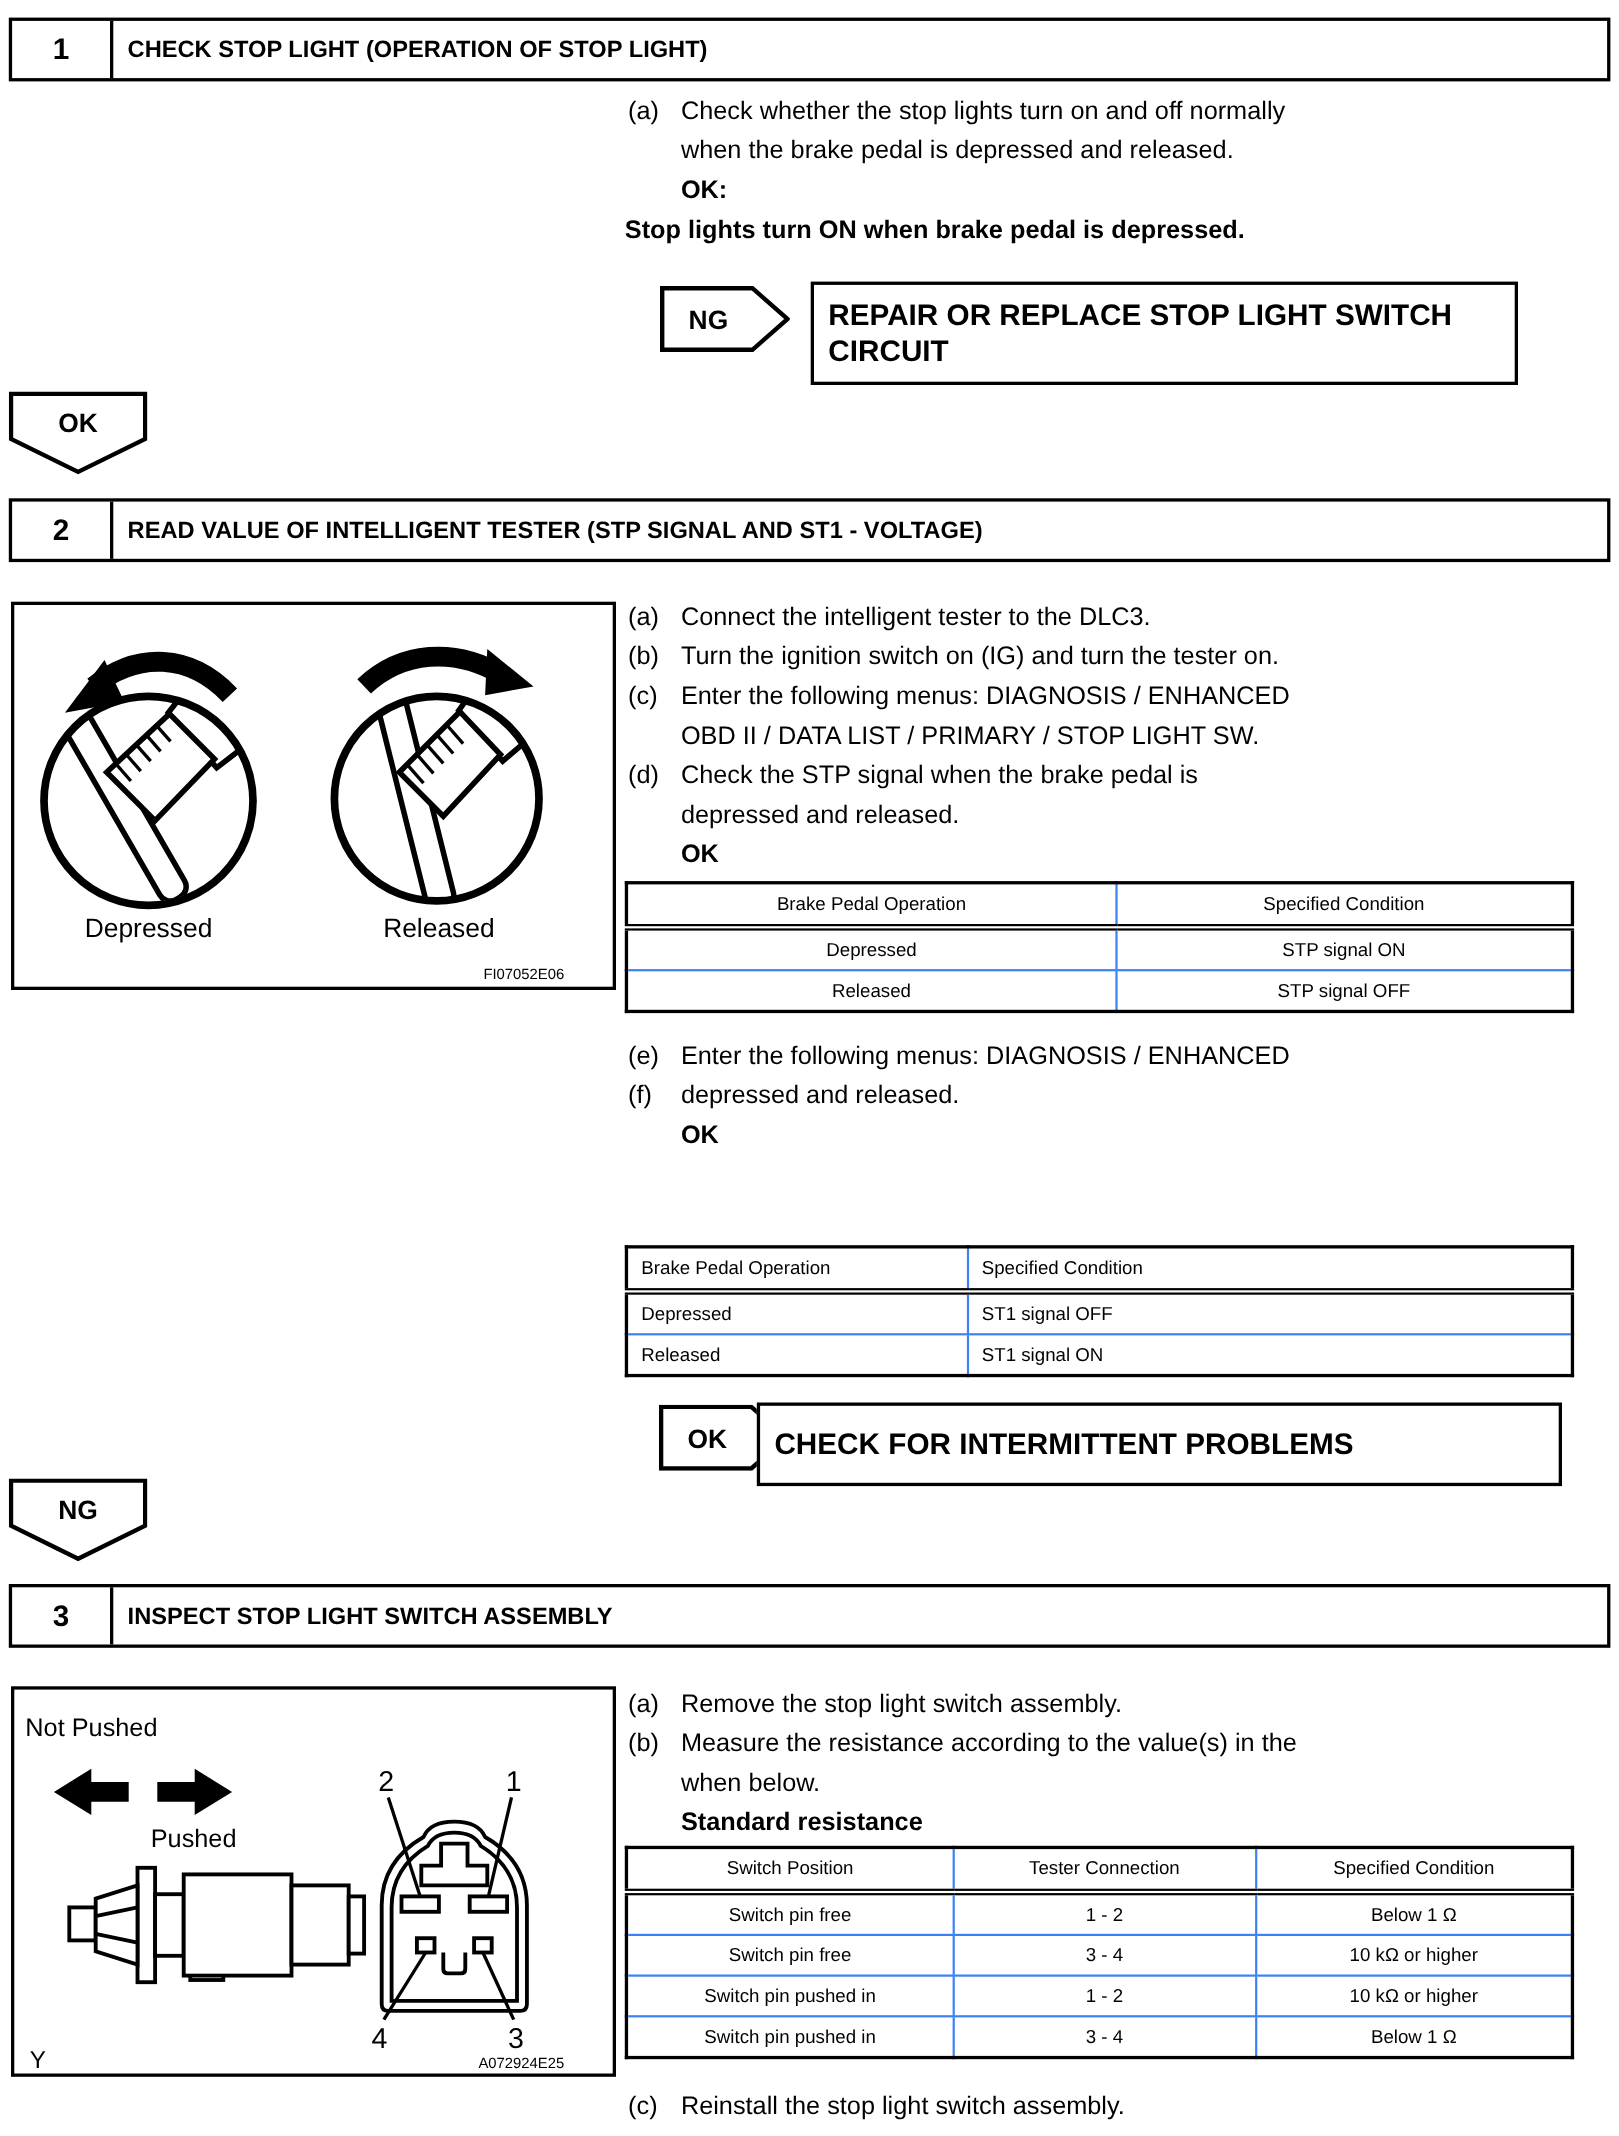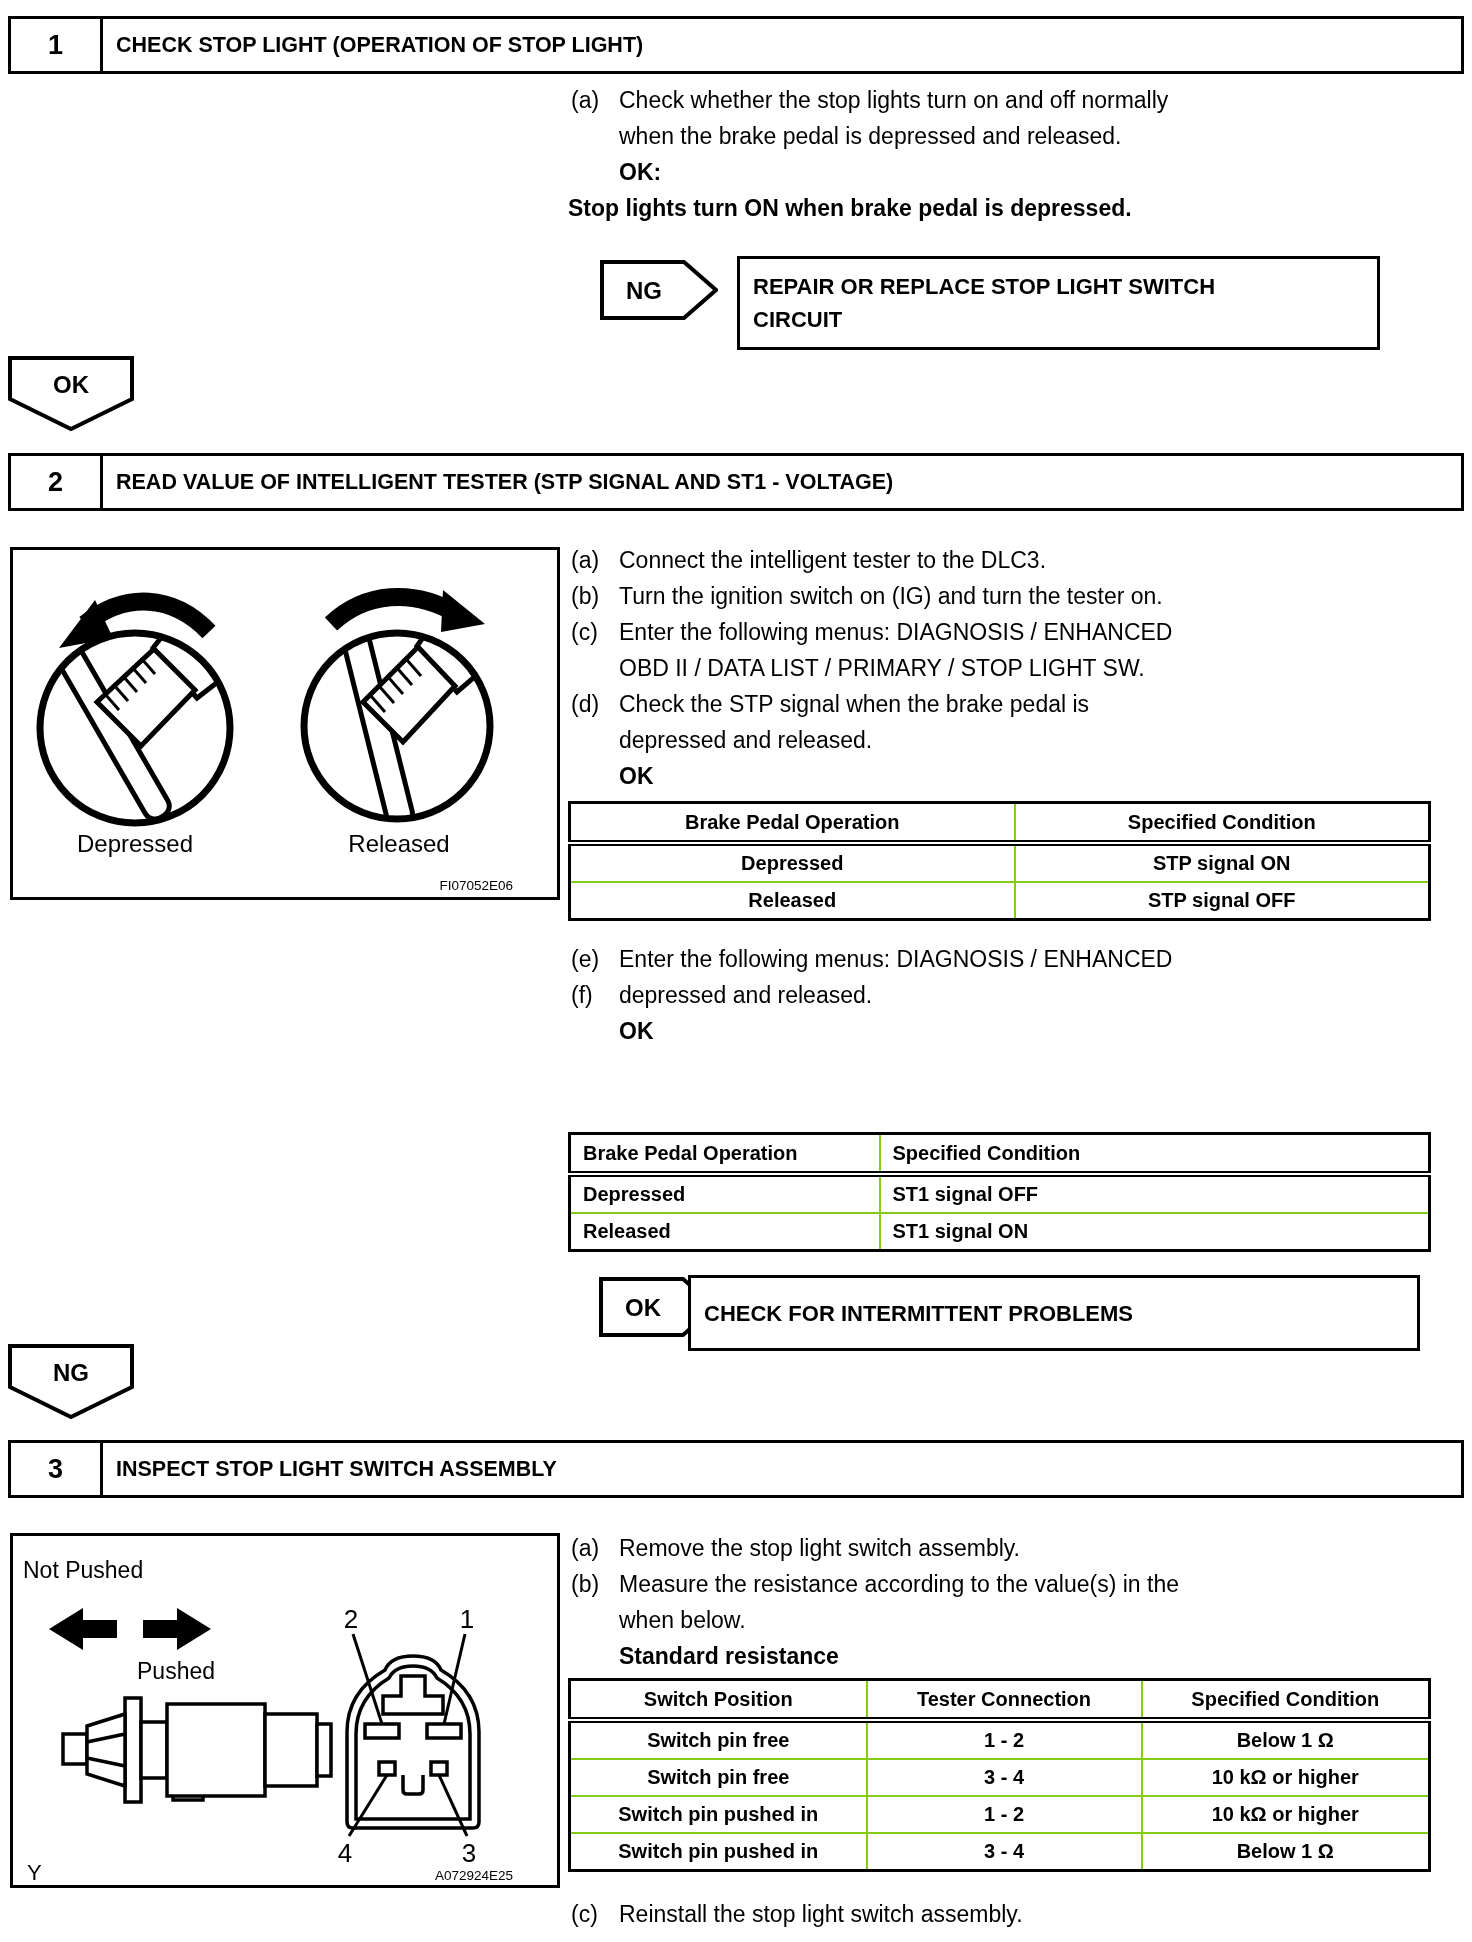--- a/index.html
+++ b/index.html
@@ -14,26 +14,26 @@
   .item{position:relative;}
   .ilabel{position:absolute;left:3px;top:0;}
   .itext{margin-left:51px;}
   .okline{margin-left:51px;font-weight:bold;}
   .condline{font-weight:bold;}
   .stdline{margin-left:51px;font-weight:bold;}
   .figbox{position:absolute;left:10px;border:3px solid #000;background:#fff;box-sizing:border-box;}
   .tag{position:absolute;}
   .tag text{font-weight:bold;font-size:24px;}
   .result-box{position:absolute;border:3px solid #000;background:#fff;font-weight:bold;
-        font-size:22px;line-height:33px;box-sizing:border-box;}
+        font-size:27px;line-height:33px;box-sizing:border-box;}
   .rb1{padding:11px 0 0 13px;}
   .rb2{display:flex;align-items:center;padding-left:13px;}
   table.spec{position:absolute;border-collapse:collapse;table-layout:fixed;background:#fff;
         border:3px solid #000;}
-  table.spec th,table.spec td{border:2px solid #84cc16;font-weight:bold;font-size:20px;
+  table.spec th,table.spec td{border:2px solid #3b82f6;font-weight:normal;font-size:17px;
         text-align:center;padding:0;}
   table.spec th{height:36px;border-bottom:6px double #000;}
   table.spec td{height:35px;}
   table.spec.leftalign th,table.spec.leftalign td{text-align:left;padding-left:12px;}
   svg text{font-family:"Liberation Sans", sans-serif;fill:#000;}
 </style>
 </head>
 <body>
 
 <div class="page">

